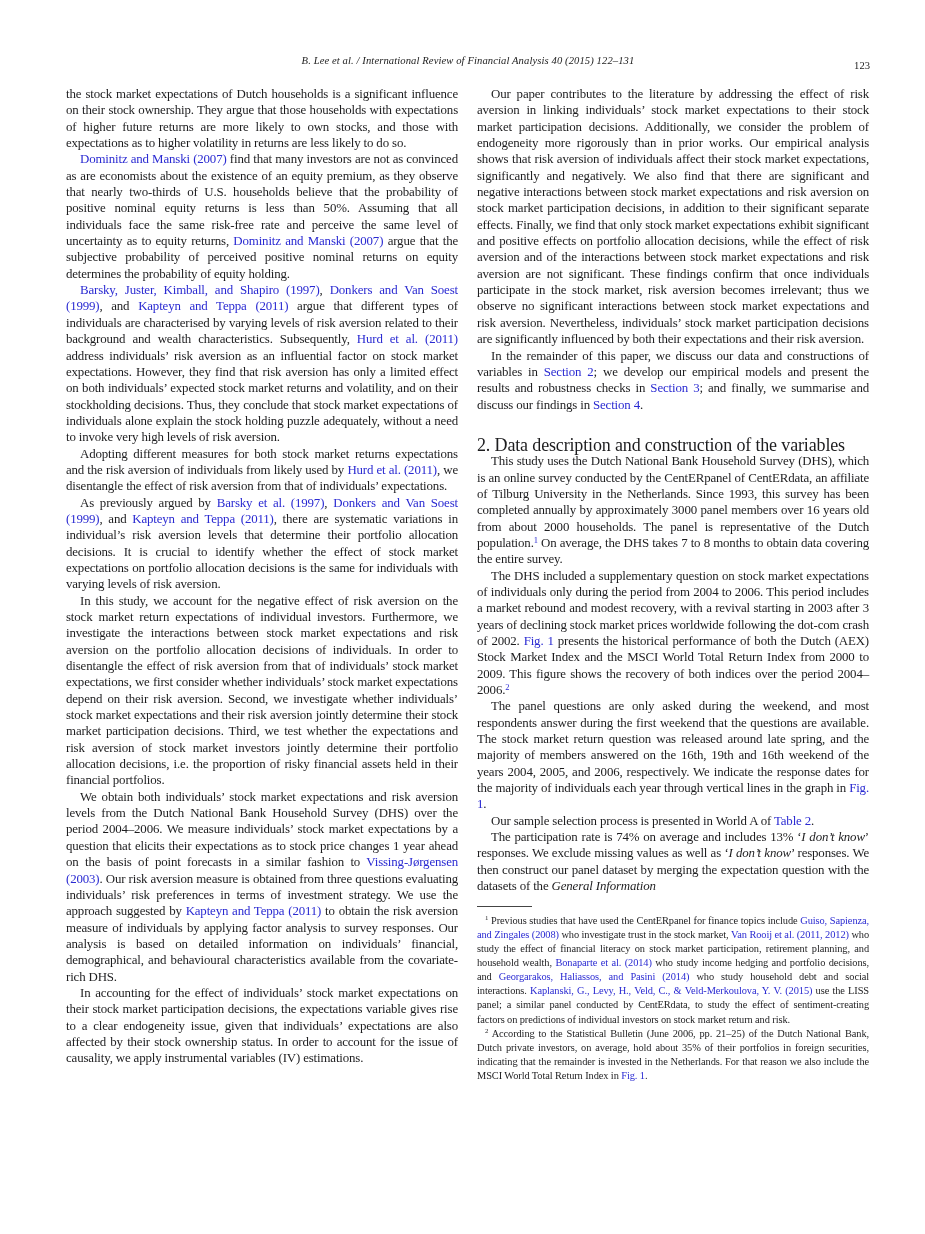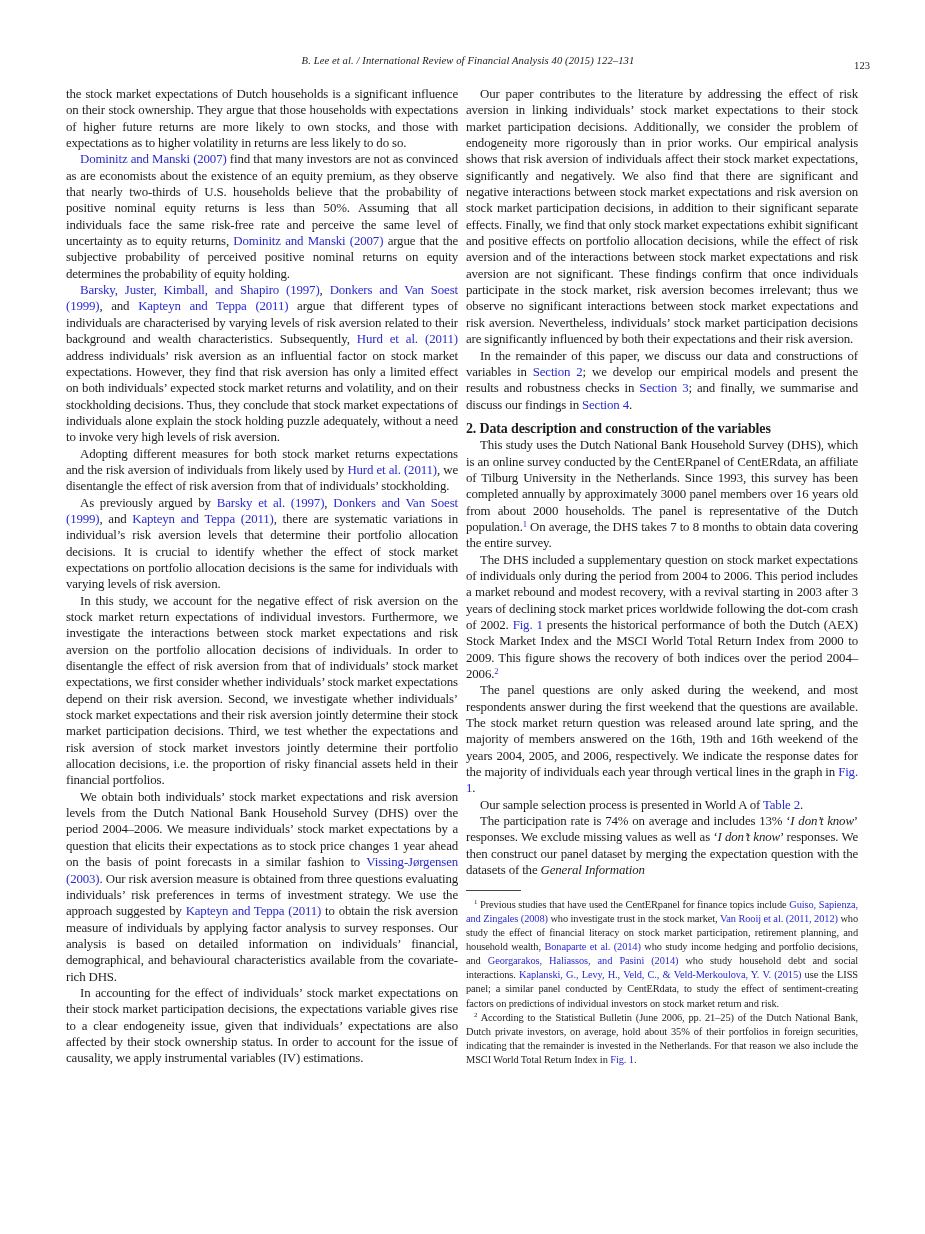--- a/index.html
+++ b/index.html
@@ -13,34 +13,34 @@
   .header{
     position:absolute;top:55px;left:66px;width:804px;height:16px;
     font-size:10.6px;color:#222;
   }
   .citation{
     position:absolute;left:0;right:0;text-align:center;font-style:italic;letter-spacing:0.1px;
   }
   .pagenum{position:absolute;right:0;top:5px;font-style:normal;}
   .columns{
     position:absolute;top:86px;left:66px;width:804px;
-    display:flex;gap:8px;
+    display:flex;gap:19px;
   }
   .col{
     width:392px;
     font-size:12.9px;line-height:16.35px;
     text-align:justify;
     letter-spacing:-0.15px;
     hyphens:auto;-webkit-hyphens:auto;
   }
   .para{margin:0;}
   .para.indent{text-indent:14px;}
   .section-heading{
-    font-weight:bold;font-size:14px;text-align:left;text-indent:0;
-    margin:8px 0 0 0;
+    font-weight:normal;font-size:18px;text-align:left;text-indent:0;
+    margin:24px 0 0 0;
   }
   .subsection-heading{
     font-style:italic;font-size:12.9px;text-align:left;text-indent:0;
     margin:19px 0 18px 0;
   }
   .seg-link{color:var(--link,#2a2ad2);}
   .seg-i{font-style:italic;font-family:Liberation Serif, serif;}
   .seg-sup,.seg-suplink{
     font-size:0.66em;position:relative;top:-0.5em;line-height:0;
   }
@@ -60,21 +60,21 @@
 <div class="page">
   <div class="header">
     <span class="citation">B. Lee et al. / International Review of Financial Analysis 40 (2015) 122–131</span>
     <span class="pagenum">123</span>
   </div>
   <div class="columns">
     <div class="col">
         <div class="para"><span class="seg-plain">the stock market expectations of Dutch households is a significant influence on their stock ownership. They argue that those households with expectations of higher future returns are more likely to own stocks, and those with expectations as to higher volatility in returns are less likely to do so.</span></div>
         <div class="para indent"><span class="seg-link">Dominitz and Manski (2007)</span><span class="seg-plain"> find that many investors are not as convinced as are economists about the existence of an equity premium, as they observe that nearly two-thirds of U.S. households believe that the probability of positive nominal equity returns is less than 50%. Assuming that all individuals face the same risk-free rate and perceive the same level of uncertainty as to equity returns, </span><span class="seg-link">Dominitz and Manski (2007)</span><span class="seg-plain"> argue that the subjective probability of perceived positive nominal returns on equity determines the probability of equity holding.</span></div>
         <div class="para indent"><span class="seg-link">Barsky, Juster, Kimball, and Shapiro (1997)</span><span class="seg-plain">, </span><span class="seg-link">Donkers and Van Soest (1999)</span><span class="seg-plain">, and </span><span class="seg-link">Kapteyn and Teppa (2011)</span><span class="seg-plain"> argue that different types of individuals are characterised by varying levels of risk aversion related to their background and wealth characteristics. Subsequently, </span><span class="seg-link">Hurd et al. (2011)</span><span class="seg-plain"> address individuals’ risk aversion as an influential factor on stock market expectations. However, they find that risk aversion has only a limited effect on both individuals’ expected stock market returns and volatility, and on their stockholding decisions. Thus, they conclude that stock market expectations of individuals alone explain the stock holding puzzle adequately, without a need to invoke very high levels of risk aversion.</span></div>
-        <div class="para indent"><span class="seg-plain">Adopting different measures for both stock market returns expectations and the risk aversion of individuals from likely used by </span><span class="seg-link">Hurd et al. (2011)</span><span class="seg-plain">, we disentangle the effect of risk aversion from that of individuals’ stockholding.</span></div>
+        <div class="para indent"><span class="seg-plain">Adopting different measures for both stock market returns expectations and the risk aversion of individuals from likely used by </span><span class="seg-link">Hurd et al. (2011)</span><span class="seg-plain">, we disentangle the effect of risk aversion from that of individuals’ expectations.</span></div>
         <div class="para indent"><span class="seg-plain">As previously argued by </span><span class="seg-link">Barsky et al. (1997)</span><span class="seg-plain">, </span><span class="seg-link">Donkers and Van Soest (1999)</span><span class="seg-plain">, and </span><span class="seg-link">Kapteyn and Teppa (2011)</span><span class="seg-plain">, there are systematic variations in individual’s risk aversion levels that determine their portfolio allocation decisions. It is crucial to identify whether the effect of stock market expectations on portfolio allocation decisions is the same for individuals with varying levels of risk aversion.</span></div>
         <div class="para indent"><span class="seg-plain">In this study, we account for the negative effect of risk aversion on the stock market return expectations of individual investors. Furthermore, we investigate the interactions between stock market expectations and risk aversion on the portfolio allocation decisions of individuals. In order to disentangle the effect of risk aversion from that of individuals’ stock market expectations, we first consider whether individuals’ stock market expectations depend on their risk aversion. Second, we investigate whether individuals’ stock market expectations and their risk aversion jointly determine their stock market participation decisions. Third, we test whether the expectations and risk aversion of stock market investors jointly determine their portfolio allocation decisions, i.e. the proportion of risky financial assets held in their financial portfolios.</span></div>
         <div class="para indent"><span class="seg-plain">We obtain both individuals’ stock market expectations and risk aversion levels from the Dutch National Bank Household Survey (DHS) over the period 2004–2006. We measure individuals’ stock market expectations by a question that elicits their expectations as to stock price changes 1 year ahead on the basis of point forecasts in a similar fashion to </span><span class="seg-link">Vissing-Jørgensen (2003)</span><span class="seg-plain">. Our risk aversion measure is obtained from three questions evaluating individuals’ risk preferences in terms of investment strategy. We use the approach suggested by </span><span class="seg-link">Kapteyn and Teppa (2011)</span><span class="seg-plain"> to obtain the risk aversion measure of individuals by applying factor analysis to survey responses. Our analysis is based on detailed information on individuals’ financial, demographical, and behavioural characteristics available from the covariate-rich DHS.</span></div>
         <div class="para indent"><span class="seg-plain">In accounting for the effect of individuals’ stock market expectations on their stock market participation decisions, the expectations variable gives rise to a clear endogeneity issue, given that individuals’ expectations are also affected by their stock ownership status. In order to account for the issue of causality, we apply instrumental variables (IV) estimations.</span></div>
       </div>
     <div class="col">
       <div>
           <div class="para indent"><span class="seg-plain">Our paper contributes to the literature by addressing the effect of risk aversion in linking individuals’ stock market expectations to their stock market participation decisions. Additionally, we consider the problem of endogeneity more rigorously than in prior works. Our empirical analysis shows that risk aversion of individuals affect their stock market expectations, significantly and negatively. We also find that there are significant and negative interactions between stock market expectations and risk aversion on stock market participation decisions, in addition to their significant separate effects. Finally, we find that only stock market expectations exhibit significant and positive effects on portfolio allocation decisions, while the effect of risk aversion and of the interactions between stock market expectations and risk aversion are not significant. These findings confirm that once individuals participate in the stock market, risk aversion becomes irrelevant; thus we observe no significant interactions between stock market expectations and risk aversion. Nevertheless, individuals’ stock market participation decisions are significantly influenced by both their expectations and their risk aversion.</span></div>
           <div class="para indent"><span class="seg-plain">In the remainder of this paper, we discuss our data and constructions of variables in </span><span class="seg-link">Section 2</span><span class="seg-plain">; we develop our empirical models and present the results and robustness checks in </span><span class="seg-link">Section 3</span><span class="seg-plain">; and finally, we summarise and discuss our findings in </span><span class="seg-link">Section 4</span><span class="seg-plain">.</span></div>
           <div class="section-heading"><span class="seg-plain">2. Data description and construction of the variables</span></div>

